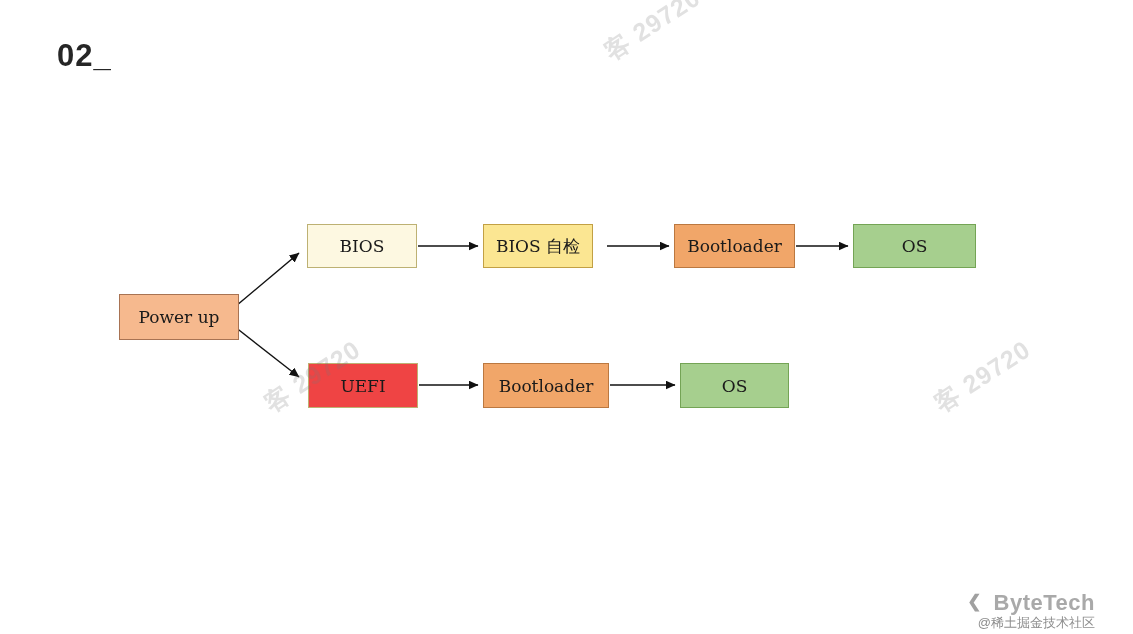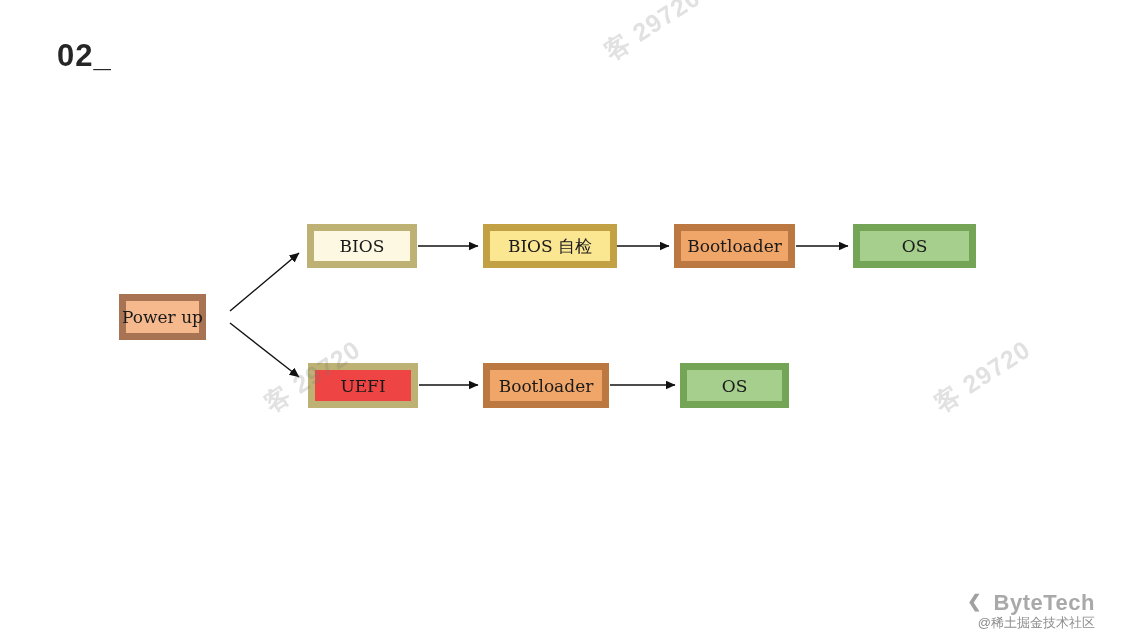--- a/index.html
+++ b/index.html
@@ -31,32 +31,32 @@
     letter-spacing: 1px;
   }
   .slide-title {
     font-size: 23px;
     font-weight: 700;
   }
   
   .node {
     position: absolute;
     box-sizing: border-box;
-    border: 7px solid #84cc16;
+    border: 1px solid #84cc16;
     display: flex;
     align-items: center;
     justify-content: center;
     font-family: "DejaVu Serif", "Liberation Serif", serif;
     font-size: 17px;
     color: #1a1a1a;
     white-space: nowrap;
   }
-  #node-power-up      { left:119px; top:294px; width:87px; height:46px; }
+  #node-power-up      { left:119px; top:294px; width:120px; height:46px; }
   #node-bios          { left:307px; top:224px; width:110px; height:44px; }
-  #node-bios-check    { left:483px; top:224px; width:134px; height:44px; }
+  #node-bios-check    { left:483px; top:224px; width:110px; height:44px; }
   #node-bootloader-top{ left:674px; top:224px; width:121px; height:44px; }
   #node-os-top        { left:853px; top:224px; width:123px; height:44px; }
   #node-uefi          { left:308px; top:363px; width:110px; height:45px; }
   #node-bootloader-bottom { left:483px; top:363px; width:126px; height:45px; }
   #node-os-bottom     { left:680px; top:363px; width:109px; height:45px; }
   
   .connectors {
     position: absolute;
     left: 0; top: 0;
     width: 1133px; height: 634px;

